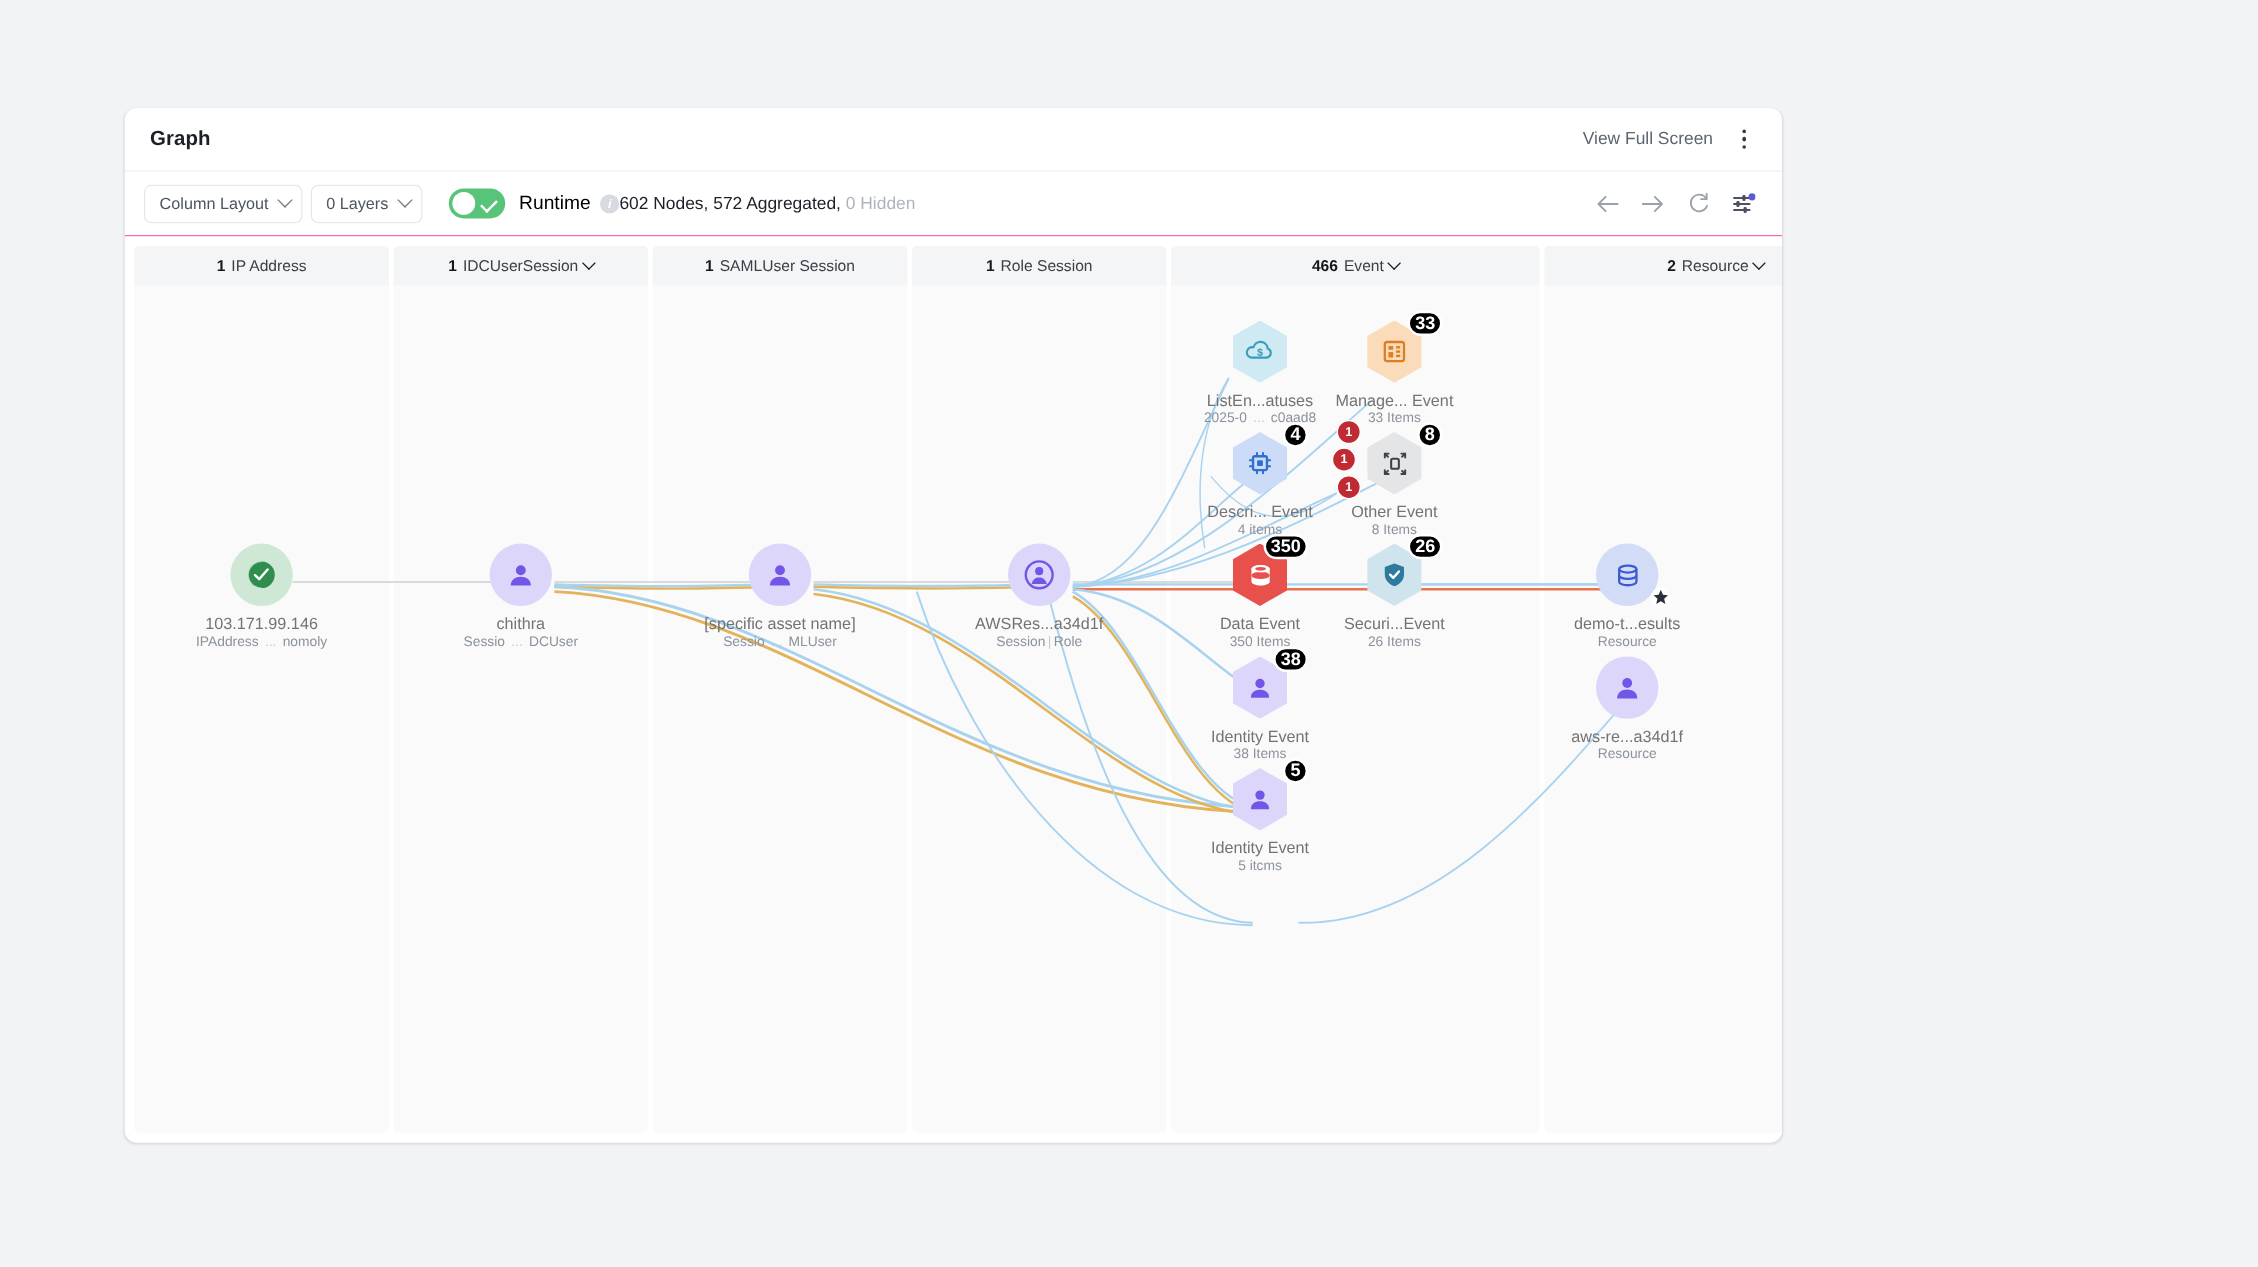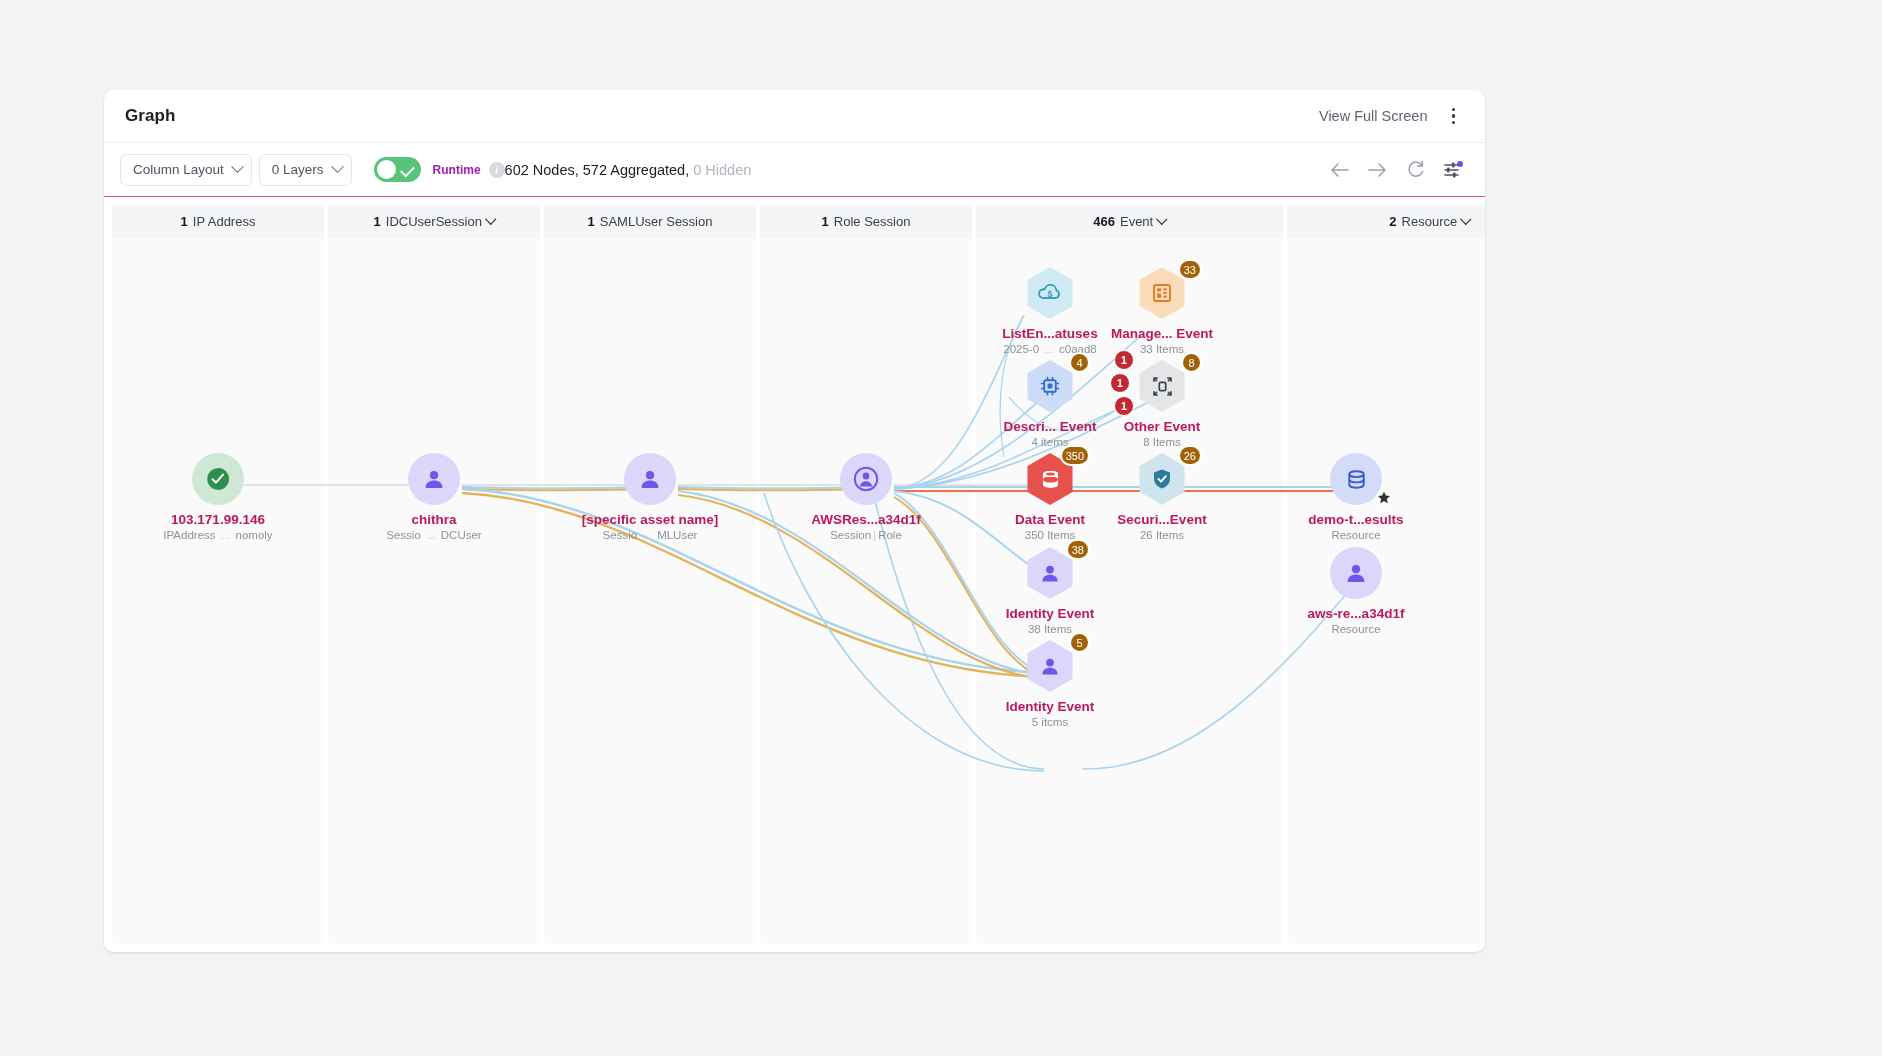--- a/index.html
+++ b/index.html
@@ -124,23 +124,23 @@
   .toggle .chk {
     position: absolute;
     right: 7px;
     width: 11px; height: 6px;
     border-left: 2px solid #fff;
     border-bottom: 2px solid #fff;
     transform: rotate(-45deg);
   }
   .runtime-label {
     margin-left: 12px;
-    font-size: 12px;
-    color: #a21caf;
-    font-weight: 700;
+    font-size: 16px;
+    color: #000000;
+    font-weight: 400;
   }
   .info-dot {
     margin-left: 8px;
     width: 16px; height: 16px;
     border-radius: 50%;
     background: #d7dae0;
     color: #fff;
     font-size: 10.5px;
     font-style: italic;
     font-weight: 700;
@@ -226,45 +226,45 @@
   .hexagon {
     width: 52px; height: 52px;
     display: flex;
     align-items: center;
     justify-content: center;
     clip-path: polygon(50% 0%, 93.3% 25%, 93.3% 75%, 50% 100%, 6.7% 75%, 6.7% 25%);
   }
   .node-label {
     margin-top: 7px;
     font-size: 13.5px;
-    font-weight: 700;
-    color: #be185d;
+    font-weight: 400;
+    color: #737373;
     white-space: nowrap;
     overflow: visible;
   }
   .node-sub {
     margin-top: 2px;
     font-size: 11.5px;
     color: #8b929c;
     white-space: nowrap;
   }
   .node-sub .sep { color: #c4c9d0; padding: 0 2px; }
   .badge {
     position: absolute;
     top: -8px;
     right: -14px;
     min-width: 21px;
     height: 21px;
     padding: 0 4px;
     box-sizing: border-box;
     border-radius: 11px;
-    background: #a16207;
+    background: #000000;
     color: #fff;
-    font-size: 11px;
-    font-weight: 400;
+    font-size: 15px;
+    font-weight: 700;
     display: flex;
     align-items: center;
     justify-content: center;
     border: 2px solid #fff;
   }
   .alert-badge {
     position: absolute;
     width: 18px; height: 18px;
     border-radius: 50%;
     background: #c02a33;

